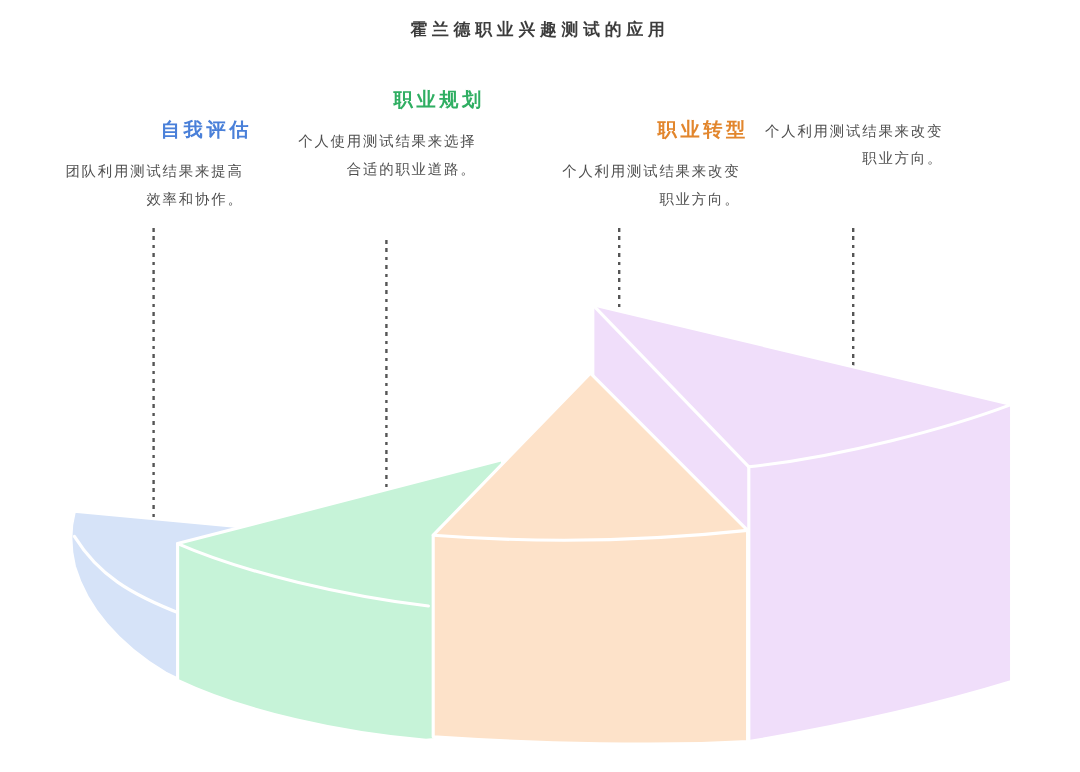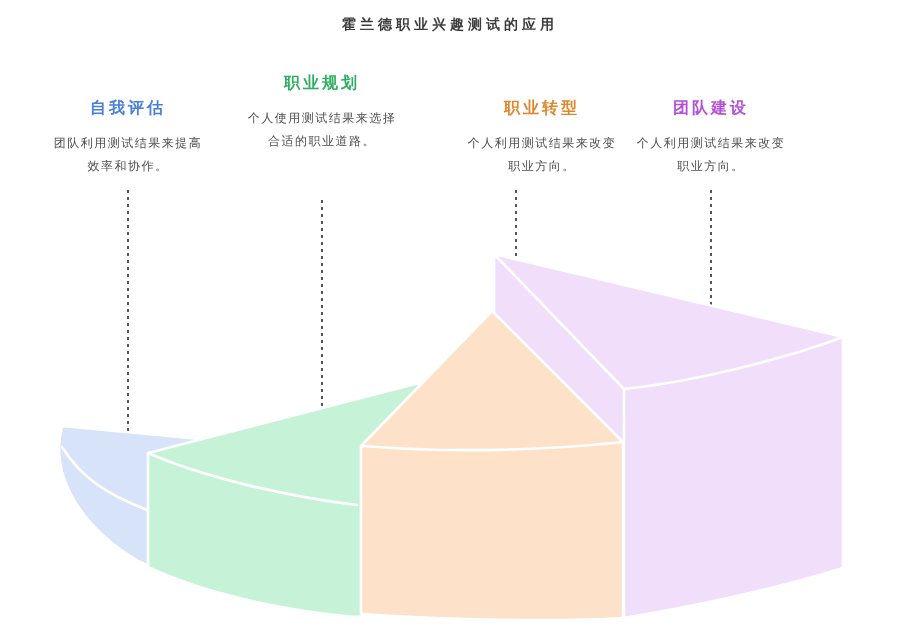--- a/index.html
+++ b/index.html
@@ -6,21 +6,21 @@
   #stage {
     position:relative; width:900px; height:643px; background:#ffffff;
     font-family:"Liberation Sans", sans-serif; overflow:hidden;
   }
   .page-title {
     position:absolute; top:16px; left:0; width:100%;
     text-align:center; font-size:14px; font-weight:bold;
     color:#3c3c3c; letter-spacing:4px;
   }
   .section {
-    position:absolute; width:164px; text-align:center;
+    position:absolute; width:164px; text-align:right;
   }
   .section .hdr {
     font-size:16px; font-weight:bold; letter-spacing:3px; margin-bottom:13px;
   }
   .section .desc {
     font-size:12px; color:#4f4f4f; letter-spacing:1.5px; line-height:23px;
     padding:0 7px;
   }
   .connector {
     position:absolute; width:2px;
@@ -56,21 +56,20 @@
     <div class="hdr" style="color: rgb(47, 174, 98);">职业规划</div>
     <div class="desc">个人使用测试结果来选择合适的职业道路。</div>
   </div>
 
   <div class="section" style="left:460px; top:98px;">
     <div class="hdr" style="color: rgb(226, 134, 45);">职业转型</div>
     <div class="desc">个人利用测试结果来改变职业方向。</div>
   </div>
 
   <div class="section" style="left:629px; top:98px;">
-    <div class="hdr" style="color: rgb(180, 79, 216);">团队建设</div>
     <div class="desc">个人利用测试结果来改变职业方向。</div>
   </div>
 
   <div class="connector" style="left:127px; top:190px; height:262px;">
     <span class="arrow"></span>
   </div>
   <div class="connector" style="left:321px; top:200px; height:228px;">
     <span class="arrow"></span>
   </div>
   <div class="connector" style="left:515px; top:190px; height:186px;">

